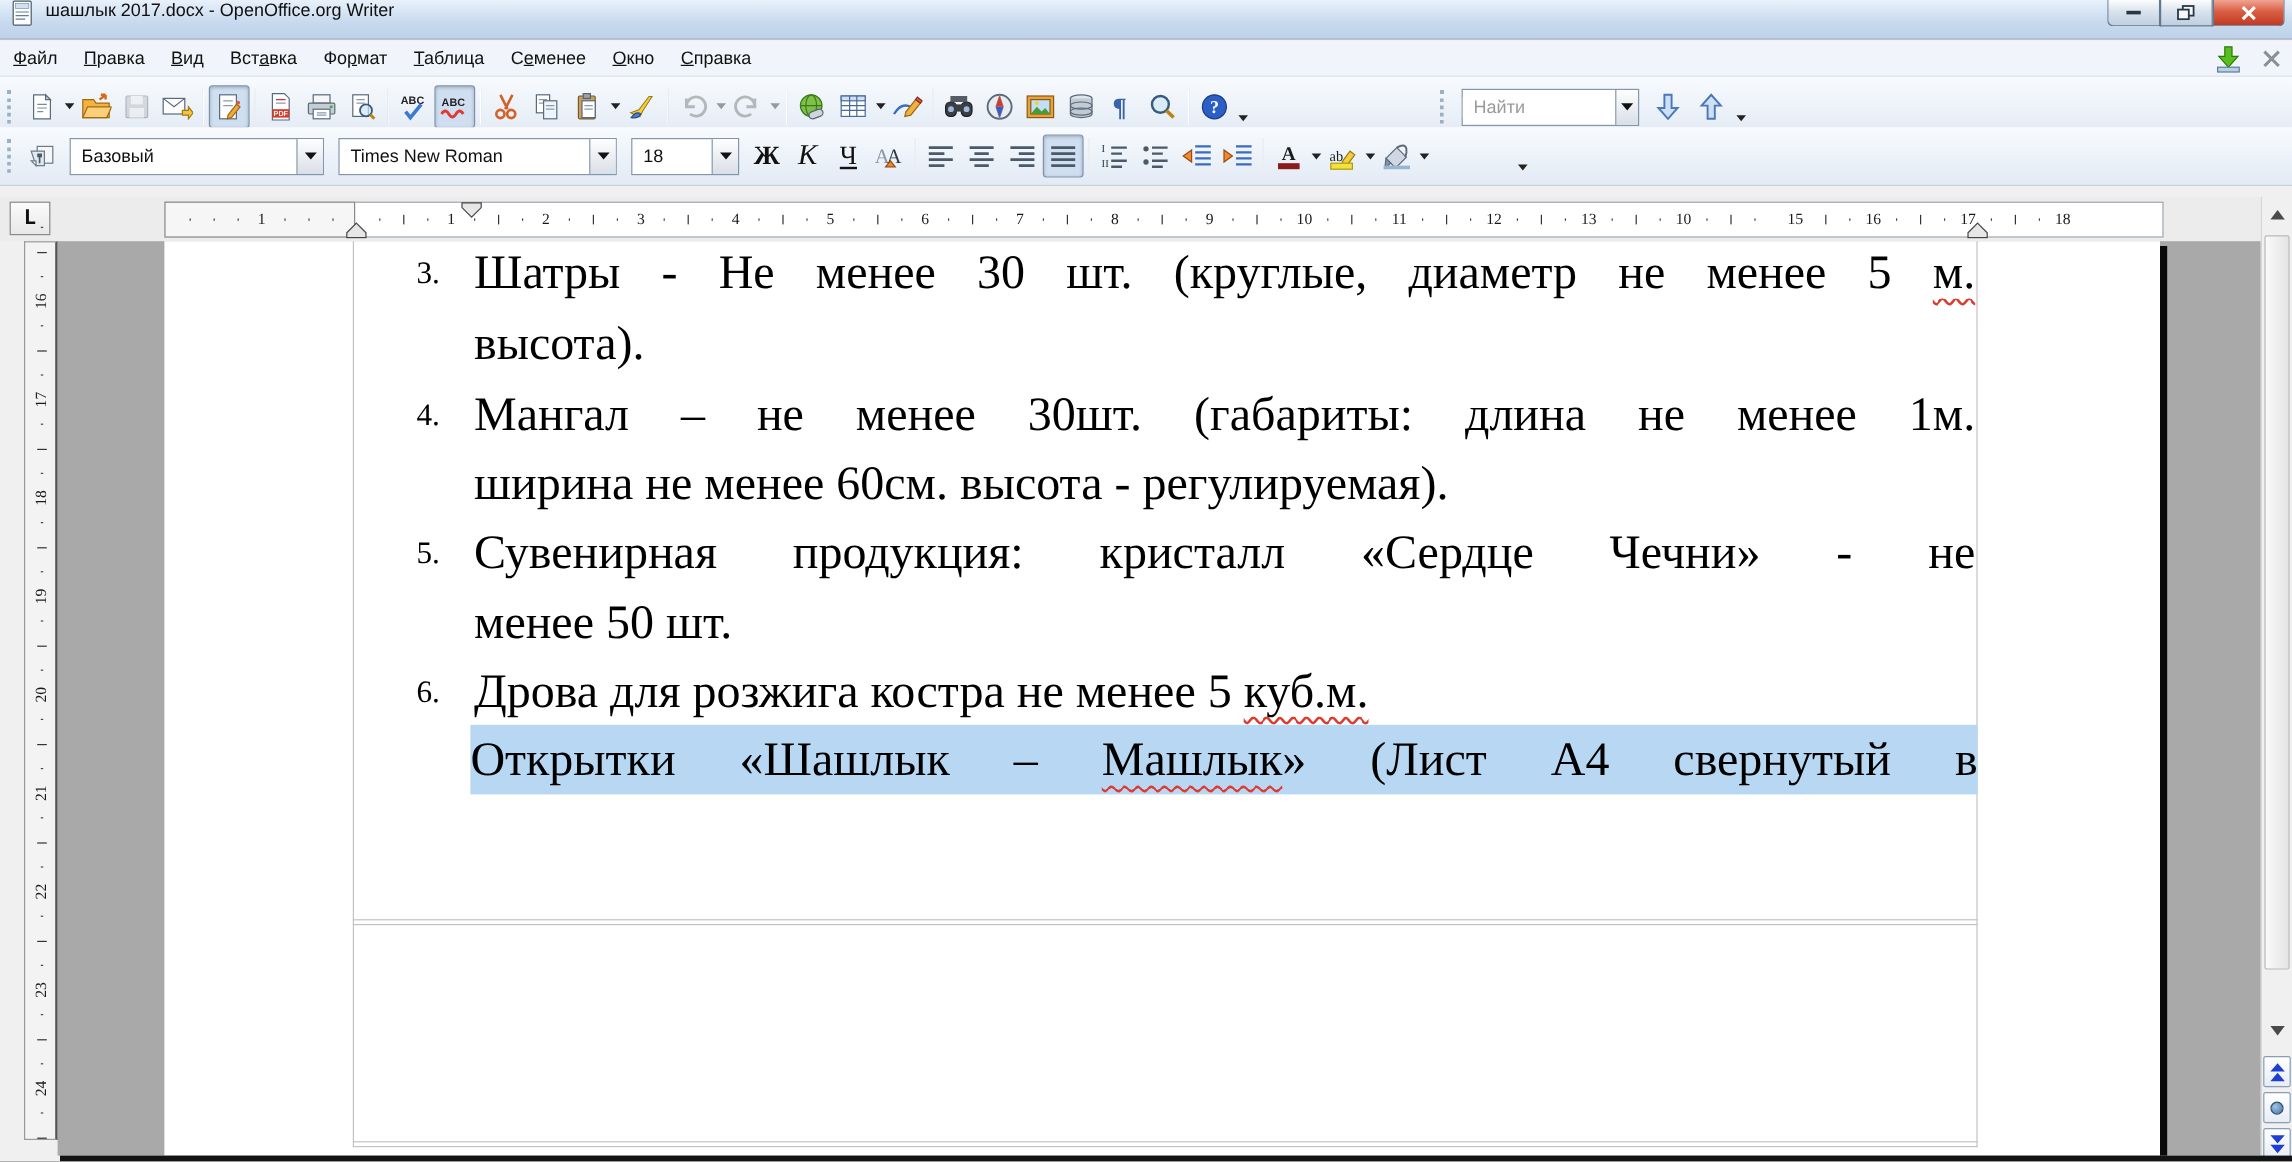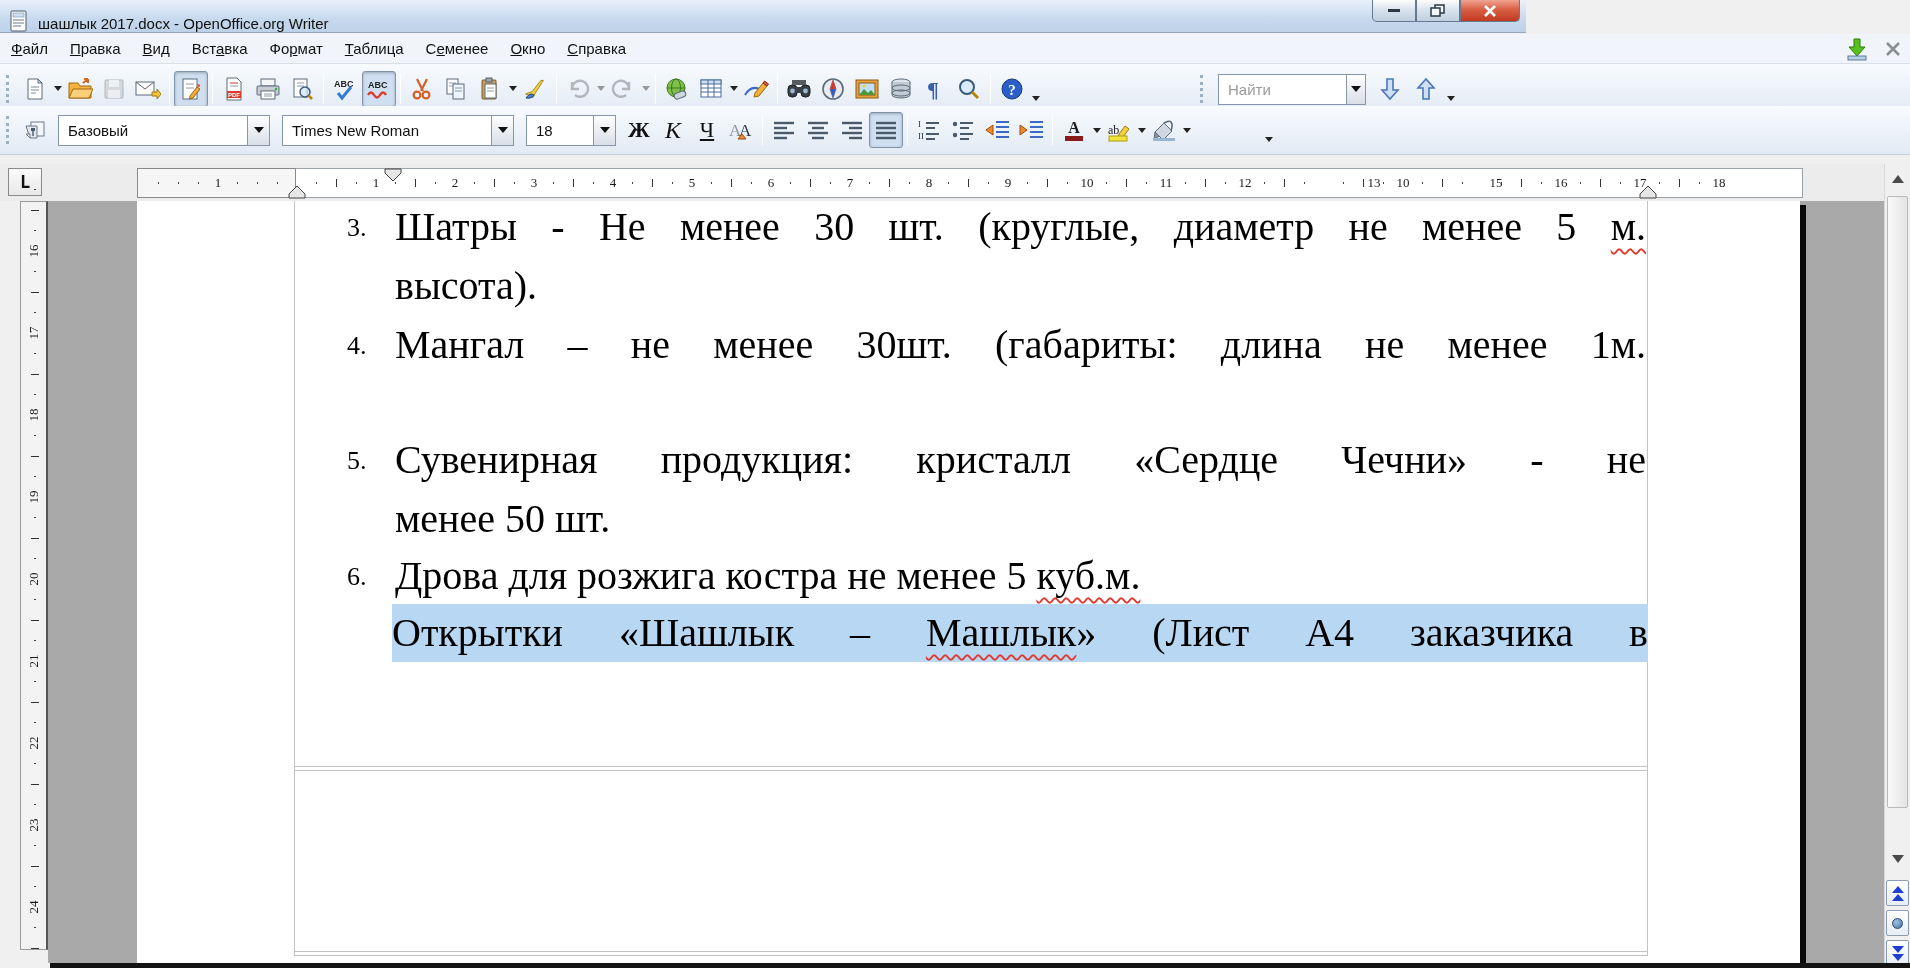--- a/index.html
+++ b/index.html
@@ -1,22 +1,22 @@
 <!DOCTYPE html>
 <html><head>
 <meta charset="utf-8">
 <style>
   html,body{margin:0;padding:0;background:#888;}
   *{box-sizing:border-box;}
   #app{position:relative;width:1910px;height:968px;overflow:hidden;background:#f0f0f0;font-family:"Liberation Sans",sans-serif;}
 
   
-  #titlebar{position:absolute;left:0;top:0;width:1526px;height:33px;
+  #titlebar{position:absolute;left:0;top:0;width:1910px;height:33px;
     background:linear-gradient(#e8f1fb,#c7d9ee 60%,#bdd1e8);border-bottom:1px solid #93a7bd;
-    display:flex;align-items:flex-end;}
+    display:flex;align-items:flex-start;}
   #titlebar .ttext{font-size:15px;color:#101010;margin-left:8px;}
   .appicon{width:22px;height:22px;margin-left:8px;flex:0 0 auto;}
   #winbtns{position:absolute;right:6px;top:0;display:flex;}
   .wbtn{width:44px;height:22px;border:1px solid #62798f;border-top:none;
     background:linear-gradient(#fdfdfd,#d9e3ee 45%,#c0cfdf);display:flex;align-items:center;justify-content:center;}
   .wbtn.first{border-radius:0 0 0 5px;}
   .wbtn.close{width:60px;border-radius:0 0 5px 0;
     background:linear-gradient(#f0a492,#d95f43 45%,#c03a22);}
   .wbtn svg{display:block;}
 
@@ -581,21 +581,21 @@
           <span class="rnum" style="left: 387px;">3</span>
           <span class="rnum" style="left: 466px;">4</span>
           <span class="rnum" style="left: 545px;">5</span>
           <span class="rnum" style="left: 624px;">6</span>
           <span class="rnum" style="left: 703px;">7</span>
           <span class="rnum" style="left: 782px;">8</span>
           <span class="rnum" style="left: 861px;">9</span>
           <span class="rnum" style="left: 940px;">10</span>
           <span class="rnum" style="left: 1019px;">11</span>
           <span class="rnum" style="left: 1098px;">12</span>
-          <span class="rnum" style="left: 1227px;">13</span>
+          <span class="rnum" style="left: 1177px;">13</span>
           <span class="rnum" style="left: 1256px;">10</span>
           <span class="rnum" style="left: 1349px;">15</span>
           <span class="rnum" style="left: 1414px;">16</span>
           <span class="rnum" style="left: 1493px;">17</span>
           <span class="rnum" style="left: 1572px;">18</span>
           <span class="rhalf" style="left: 198px;"></span>
           <span class="rdot" style="left: 178px;"></span>
           <span class="rdot" style="left: 218px;"></span>
           <span class="rhalf" style="left: 277px;"></span>
           <span class="rdot" style="left: 257px;"></span>
@@ -682,32 +682,35 @@
           <span class="num">3.</span>
           <span class="body"><span>Шатры - Не менее 30 шт. (круглые, диаметр не менее 5 </span><span class="sp">м.</span></span>
         </div>
       <div class="dline" style="top:56px">
           <span class="body">высота).</span>
         </div>
       <div class="dline just" style="top:115px">
           <span class="num">4.</span>
           <span class="body">Мангал – не менее 30шт. (габариты: длина не менее 1м.</span>
         </div>
+      <div class="dline" style="top:173px">
+          <span class="body">ширина не менее 60см. высота -  регулируемая).</span>
+        </div>
       <div class="dline just" style="top:230px">
           <span class="num">5.</span>
           <span class="body">Сувенирная продукция: кристалл «Сердце Чечни» - не</span>
         </div>
       <div class="dline" style="top:289px">
           <span class="body">менее 50 шт.</span>
         </div>
       <div class="dline" style="top:346px">
           <span class="num">6.</span>
           <span class="body"><span>Дрова для розжига костра не менее 5 </span><span class="sp">куб.м.</span></span>
         </div>
-      <div class="dline" id="sel-line-1" style="top:403px"><span>Открытки «Шашлык – </span><span class="sp">Машлык</span><span>» (Лист А4 заказчика в</span></div>
+      <div class="dline" id="sel-line-1" style="top:403px"><span>Открытки «Шашлык – </span><span class="sp">Машлык</span><span>» (Лист А4 свернутый в</span></div>
     </div>
     <div id="page-right-edge"></div>
   </div>
 
   <div id="v-ruler">
     <div style="position:absolute;left:0;top:0;width:100%;height:100%;">
         <span class="vnum" style="top: 41px;">16</span>
         <span class="vnum" style="top: 123px;">17</span>
         <span class="vnum" style="top: 205px;">18</span>
         <span class="vnum" style="top: 287px;">19</span>

